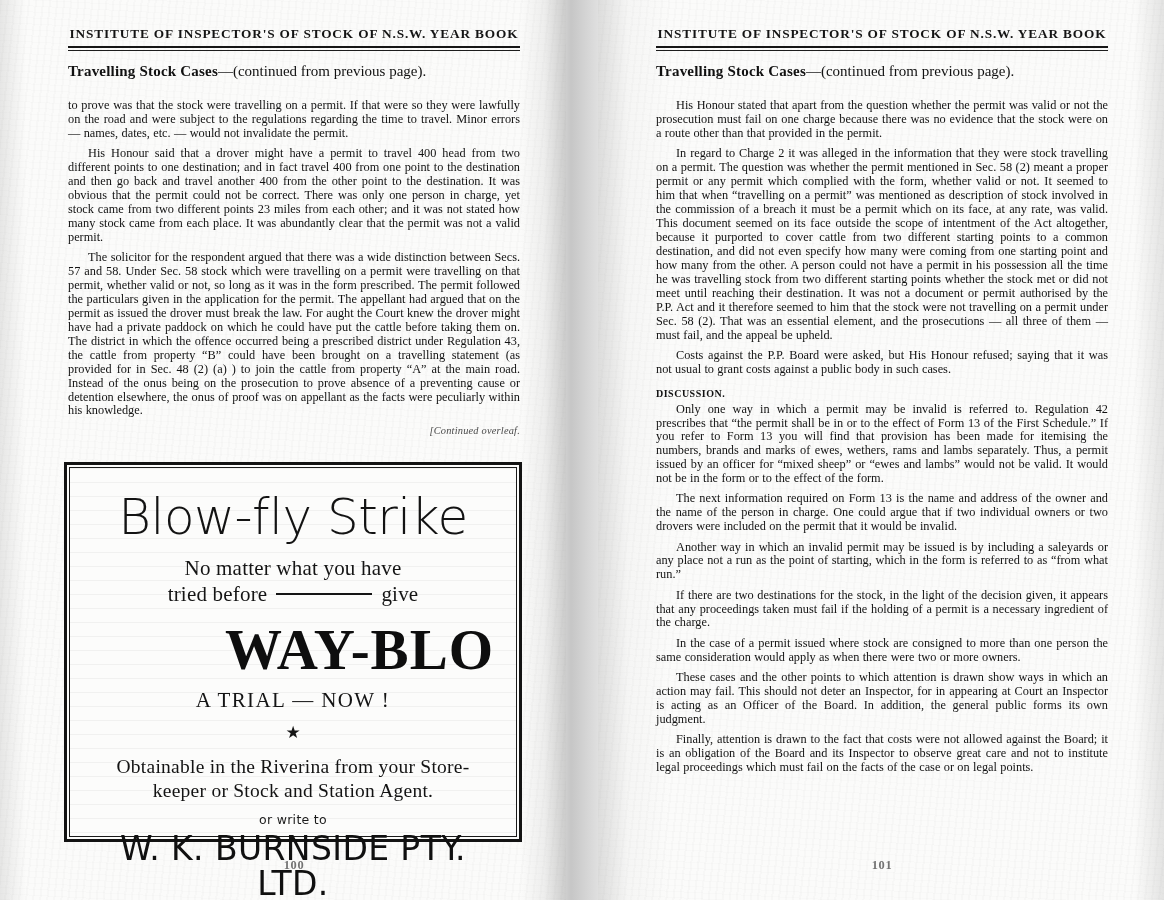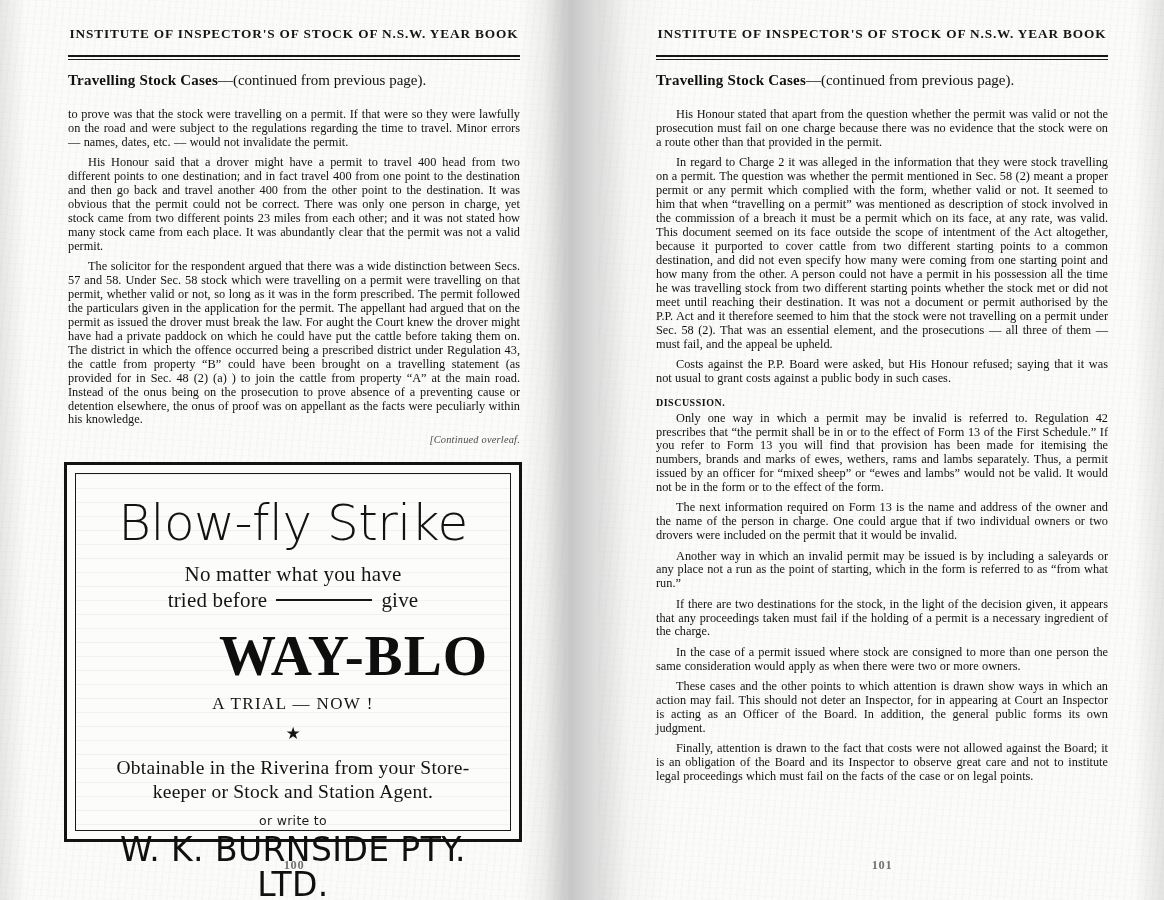--- a/index.html
+++ b/index.html
@@ -72,21 +72,21 @@
 
   
   .running-head {
     font-family: "Liberation Serif", serif;
     font-weight: bold;
     font-size: 13.3px;
     letter-spacing: 0.85px;
     color: #141414;
     white-space: nowrap;
     text-align: center;
-    padding-bottom: 13px;
+    padding-bottom: 4px;
   }
   .rule-double {
     border-top: 2.1px solid #161616;
     border-bottom: 1px solid #1d1d1d;
     height: 1.6px;
     margin-bottom: 11px;
   }
 
   .catchline {
     font-size: 15px;
@@ -139,21 +139,21 @@
   .folio.right { left: 0; width: 452px; text-align: center; top: 832px; }
 
   
   .ad-outer {
     position: absolute;
     left: 64px;
     top: 462px;
     width: 458px;
     height: 380px;
     border: 3px solid #131313;
-    padding: 8px;
+    padding: 2px;
     background: #fcfcfb;
     box-sizing: border-box;
   }
   .ad-inner {
     width: 100%;
     height: 100%;
     border: 1.2px solid #1a1a1a;
     box-sizing: border-box;
     padding: 20px 22px 14px 22px;
     text-align: center;
@@ -188,21 +188,21 @@
     font-weight: bold;
     font-size: 57px;
     line-height: 1.0;
     letter-spacing: 1px;
     color: #0e0e0e;
     margin: 14px 0 0 0;
     text-align: right;
   }
   .ad-trial {
     font-family: "Liberation Serif", serif;
-    font-size: 17px;
+    font-size: 21px;
     letter-spacing: 1.4px;
     color: #141414;
     margin: 10px 0 0 0;
   }
   .ad-star {
     font-size: 17px;
     color: #151515;
     margin: 11px 0 0 0;
     line-height: 1;
   }

